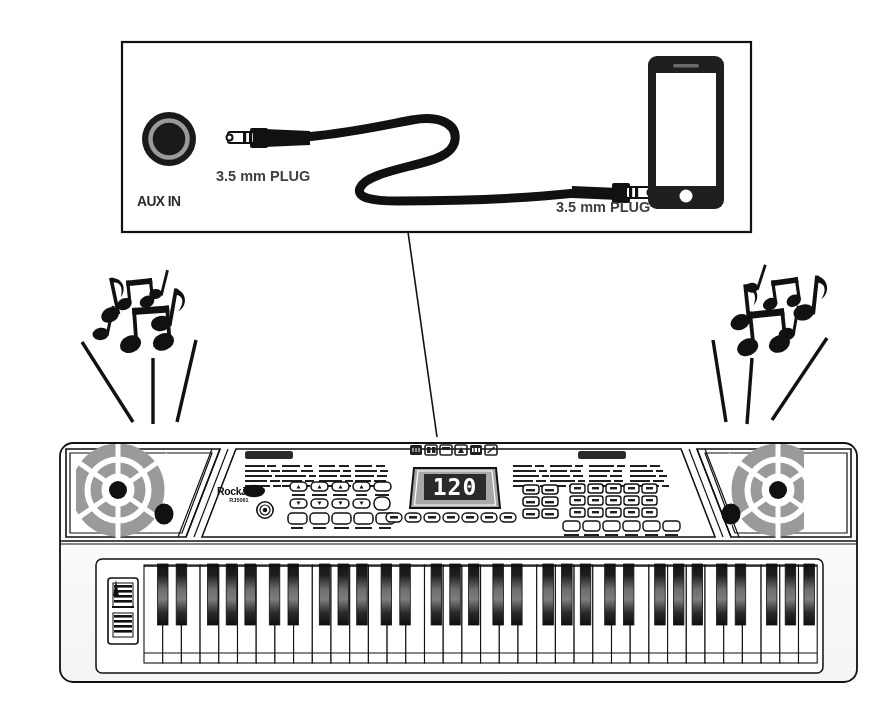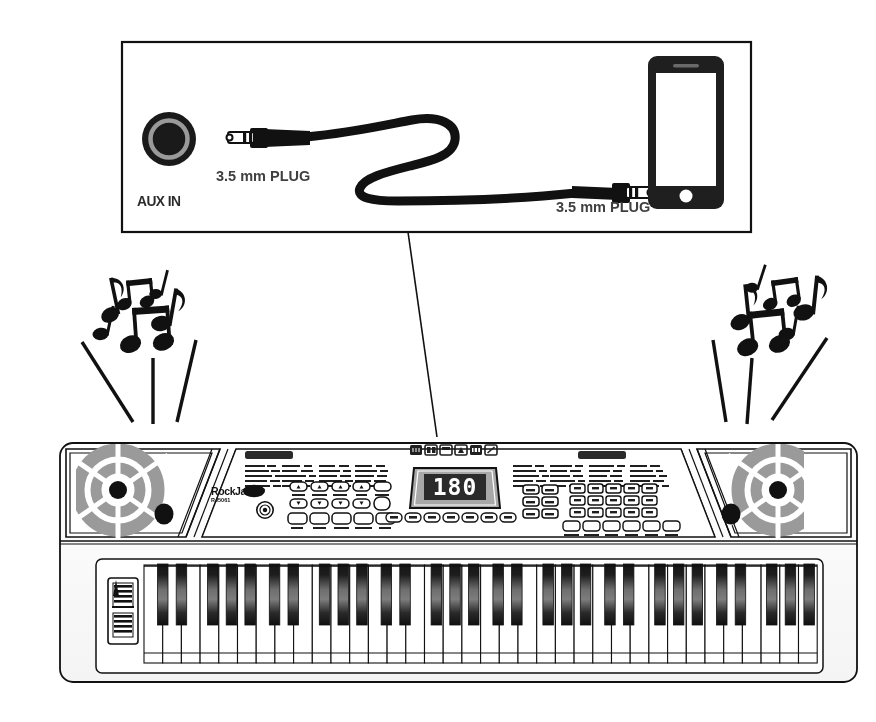--- a/index.html
+++ b/index.html
@@ -74,20 +74,21 @@
     top: 474px;
     width: 62px;
     height: 26px;
     overflow: hidden;
   }
   #brand-wrap {
     position: absolute;
     left: 211px;
     top: 486px;
     width: 56px;
+    text-align: center;
     line-height: 1;
   }
   #brand-name {
     display: block;
     font-family: "Liberation Sans", sans-serif;
     font-weight: bold;
     font-size: 10.5px;
     color: #111111;
     letter-spacing: -0.4px;
   }
@@ -756,19 +757,19 @@
 </svg>
 </div>
 
 <div class="lbl" id="plug-label-left">3.5 mm PLUG</div>
 
 <div class="lbl" id="plug-label-right">3.5 mm PLUG</div>
 
 <div class="lbl" id="aux-in-label">AUX IN</div>
 
 <div id="lcd-wrap">
-  <div id="lcd-value">180</div>
+  <div id="lcd-value">120</div>
 </div>
 
 <div id="brand-wrap">
   <span id="brand-name">RockJam</span>
   <span id="brand-model">RJ5061</span>
 </div>
 
 </body></html>

